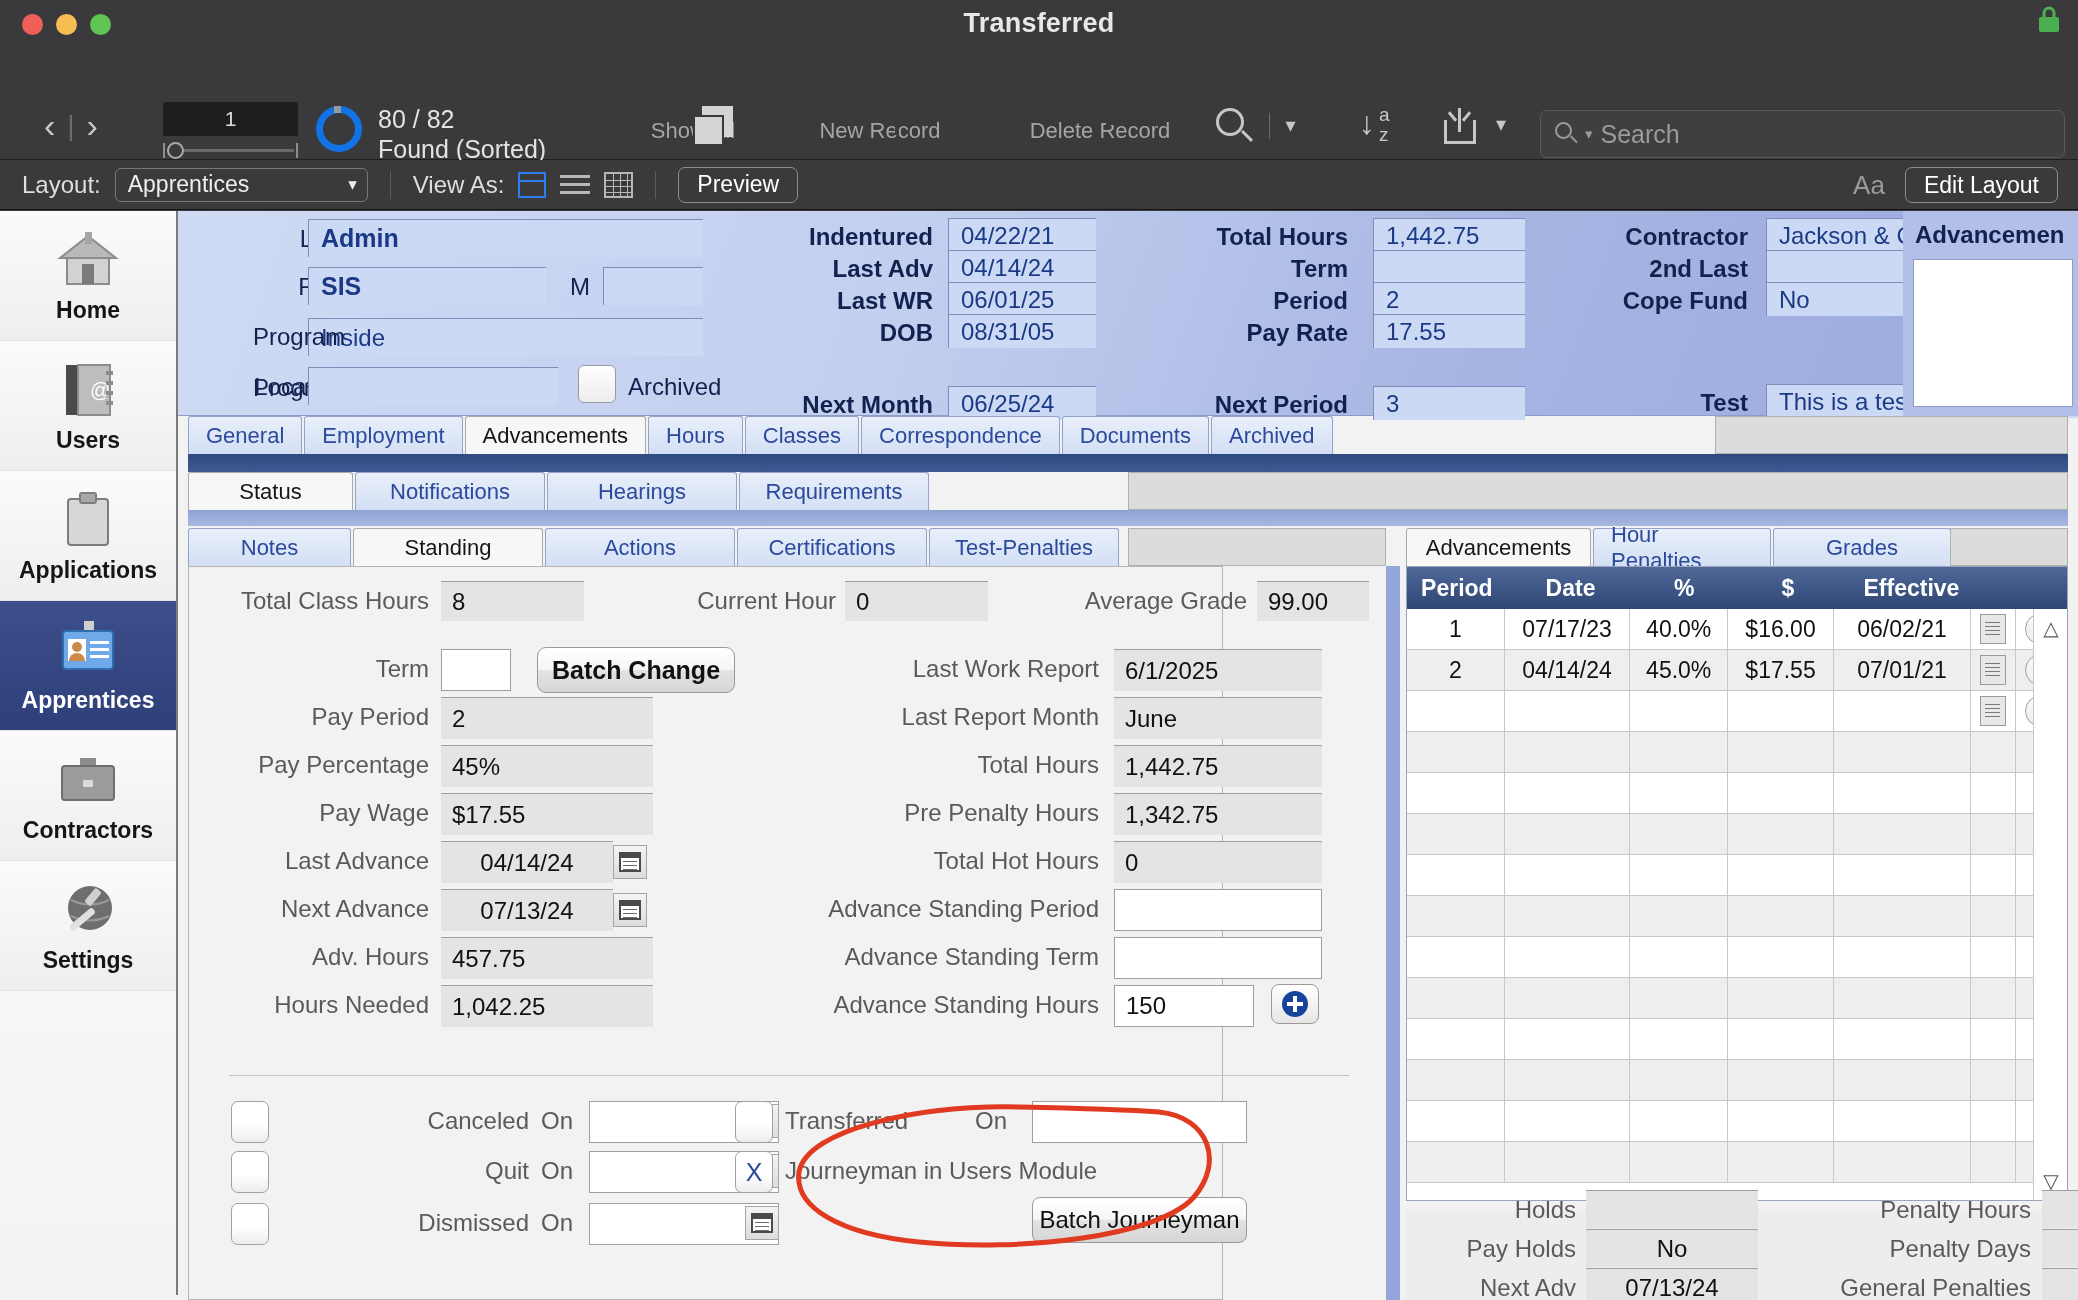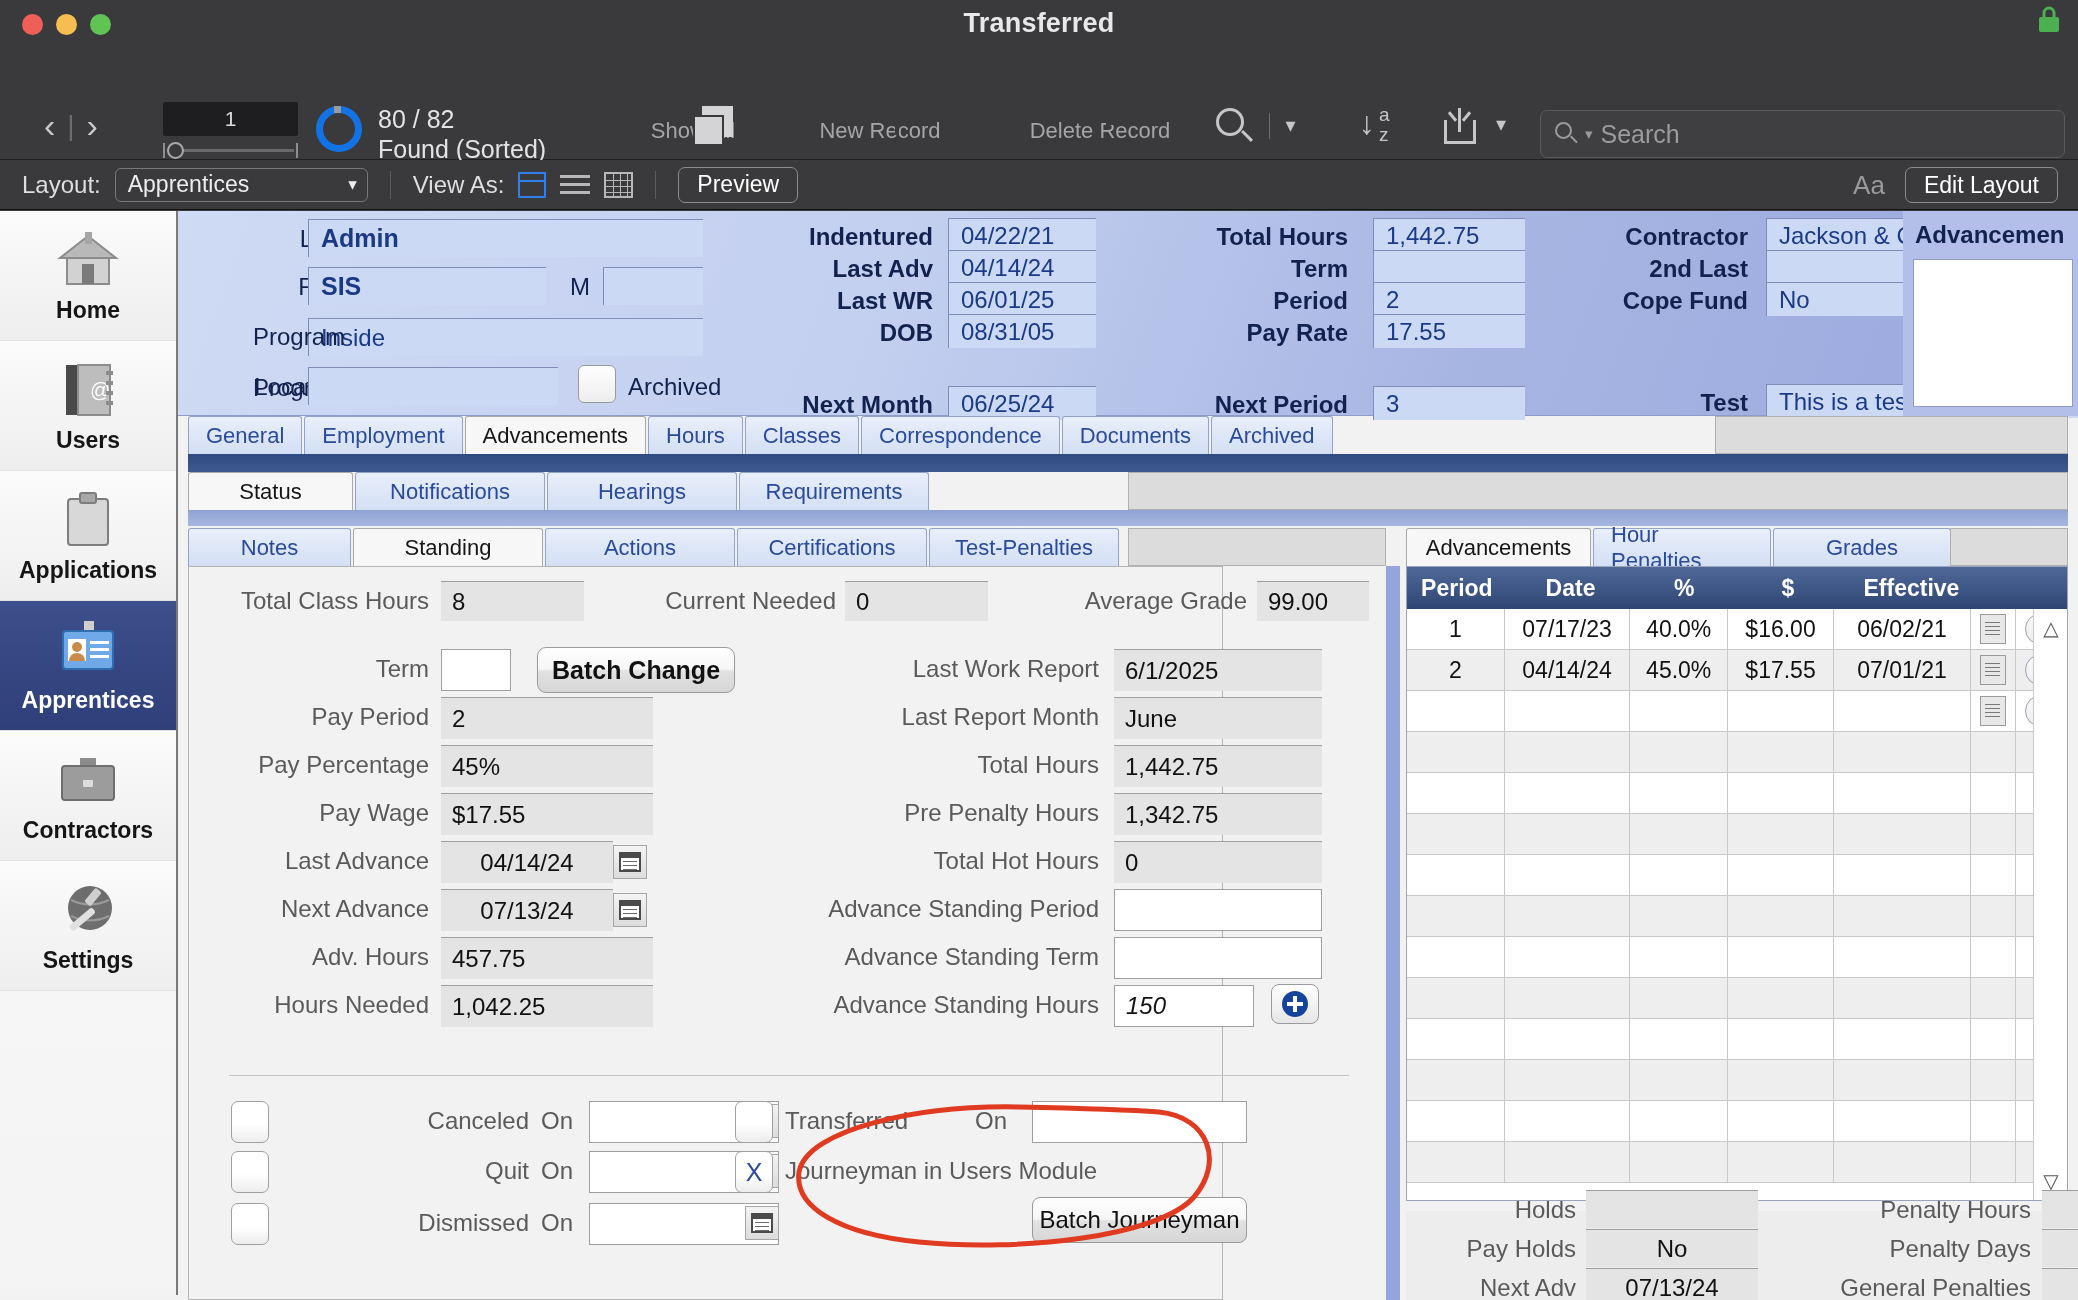--- a/index.html
+++ b/index.html
@@ -196,21 +196,21 @@
   .panel-card{
     position:absolute; background:#f2f2f2; border:1px solid #b5b5b5;
   }
 
   
   .flabel{ position:absolute; color:#5a5a5a; font-size:24px; text-align:right; }
   .finput{
     position:absolute; background:#e4e4e4; border-top:1px solid #9f9f9f;
     color:#111; font-size:24px; display:flex; align-items:center; padding-left:11px;
   }
-  .finput.white{ background:#ffffff; border:1px solid #9f9f9f;font-style:italic; }
+  .finput.white{ background:#ffffff; border:1px solid #9f9f9f; }
   .finput.right{ justify-content:flex-end; padding-right:14px; padding-left:0; }
   .finput.center{ justify-content:center; padding-left:0; }
   .calbtn{
     position:absolute; width:34px; height:34px; background:linear-gradient(#f4f4f4,#dcdcdc);
     border:1px solid #a5a5a5;
     display:flex;align-items:center;justify-content:center;
   }
   .calglyph{ width:22px;height:20px;border:2px solid #4a4a4a; position:relative; background:#fff;}
   .calglyph:before{content:"";position:absolute;left:0;top:0;width:100%;height:4px;background:#4a4a4a;}
   .calglyph:after{content:"";position:absolute;left:2px;top:7px;width:14px;height:1px;background:#6a6a6a;
@@ -572,21 +572,21 @@
       <div class="tab" style="width:190px;">Certifications</div>
       <div class="tab" style="width:190px;">Test-Penalties</div>
     </div>
     <div style="position:absolute; left:1128px; top:317px; width:258px; height:38px; background:#dcdcdc; border:1px solid #b0b0b0;"></div>
 
     <div class="panel-card" style="left:188px; top:355px; width:1035px; height:734px;">
 
       <div class="flabel" style="left:0px; top:20px; width:240px;">Total Class Hours</div>
       <div class="finput" style="left:252px; top:14px; width:143px; height:40px;">8</div>
 
-      <div class="flabel" style="left:404px; top:20px; width:243px;">Current Needed</div>
+      <div class="flabel" style="left:404px; top:20px; width:243px;">Current Hour</div>
       <div class="finput" style="left:656px; top:14px; width:143px; height:40px;">0</div>
 
       <div class="flabel" style="left:808px; top:20px; width:250px;">Average Grade</div>
       <div class="finput" style="left:1068px; top:14px; width:112px; height:40px;">99.00</div>
 
       <div class="flabel" style="left:0px; top:88px; width:240px;">Term</div>
       <div class="finput white" style="left:252px; top:82px; width:70px; height:42px;"></div>
       <div class="btn3d" style="left:348px; top:80px; width:198px; height:46px;">Batch Change</div>
 
       <div class="flabel" style="left:0px; top:136px; width:240px;">Pay Period</div>

